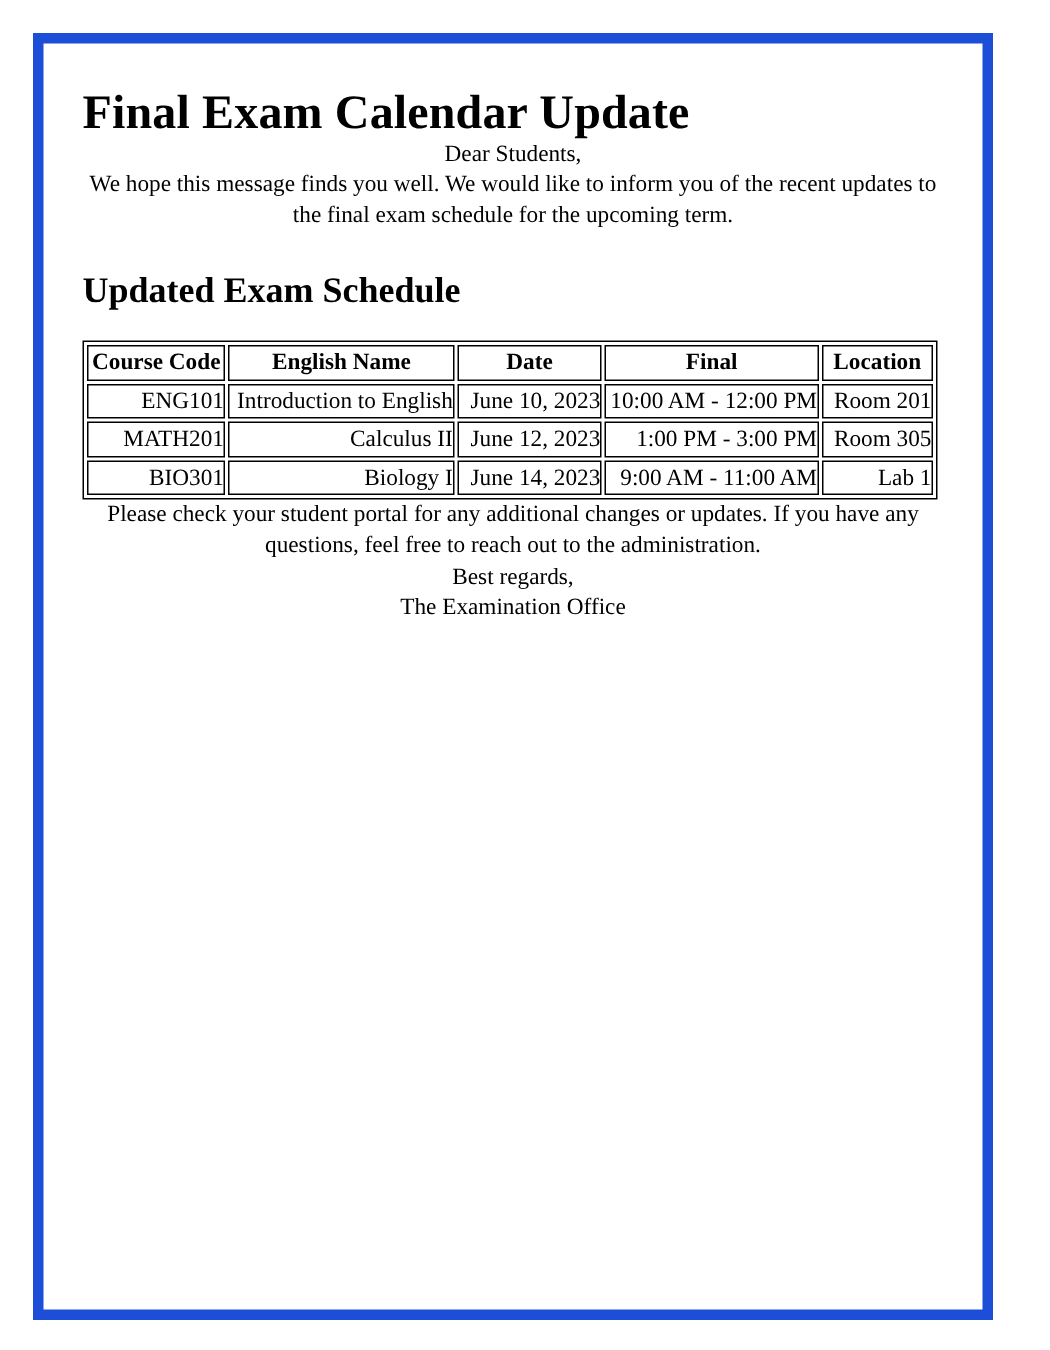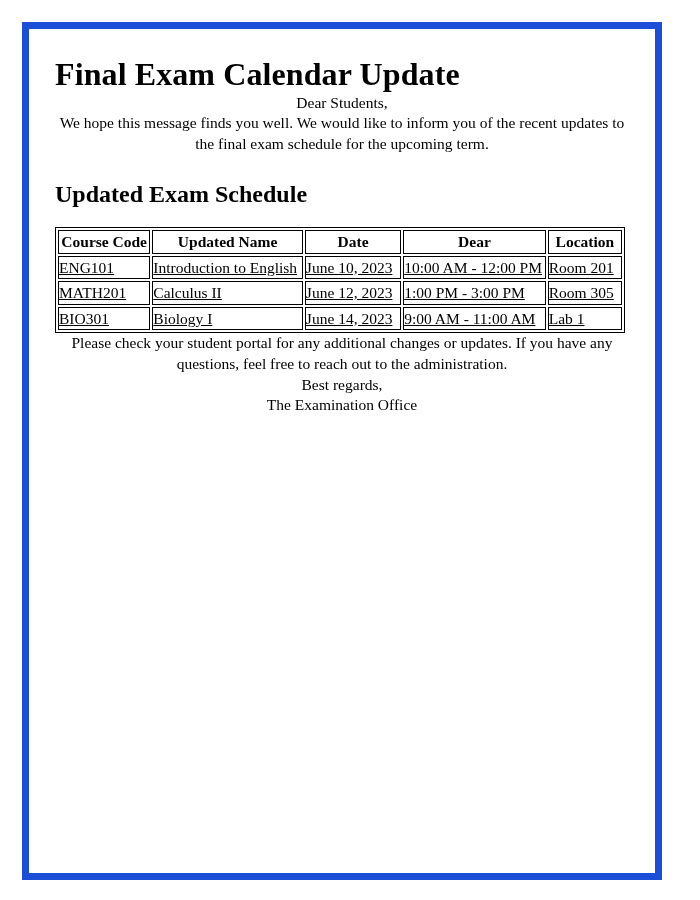--- a/index.html
+++ b/index.html
@@ -85,22 +85,21 @@
     white-space: nowrap;
     overflow: hidden;
   }
 
   table.schedule th {
     font-weight: bold;
     text-align: center;
   }
 
   table.schedule td {
-    text-align: left;
-    text-decoration: underline;
+    text-align: right;
   }
 
   col.col-code     { width: 92px; }
   col.col-name     { width: 150px; }
   col.col-date     { width: 96px; }
   col.col-time     { width: 142px; }
   col.col-location { width: 74px; }
 </style>
 </head>
 <body>
@@ -120,23 +119,23 @@
       <colgroup>
         <col class="col-code">
         <col class="col-name">
         <col class="col-date">
         <col class="col-time">
         <col class="col-location">
       </colgroup>
       <thead>
         <tr>
           <th>Course Code</th>
-          <th>Updated Name</th>
+          <th>English Name</th>
           <th>Date</th>
-          <th>Dear</th>
+          <th>Final</th>
           <th>Location</th>
         </tr>
       </thead>
       <tbody>
         <tr>
           <td>ENG101</td>
           <td>Introduction to English</td>
           <td>June 10, 2023</td>
           <td>10:00 AM - 12:00 PM</td>
           <td>Room 201</td>

